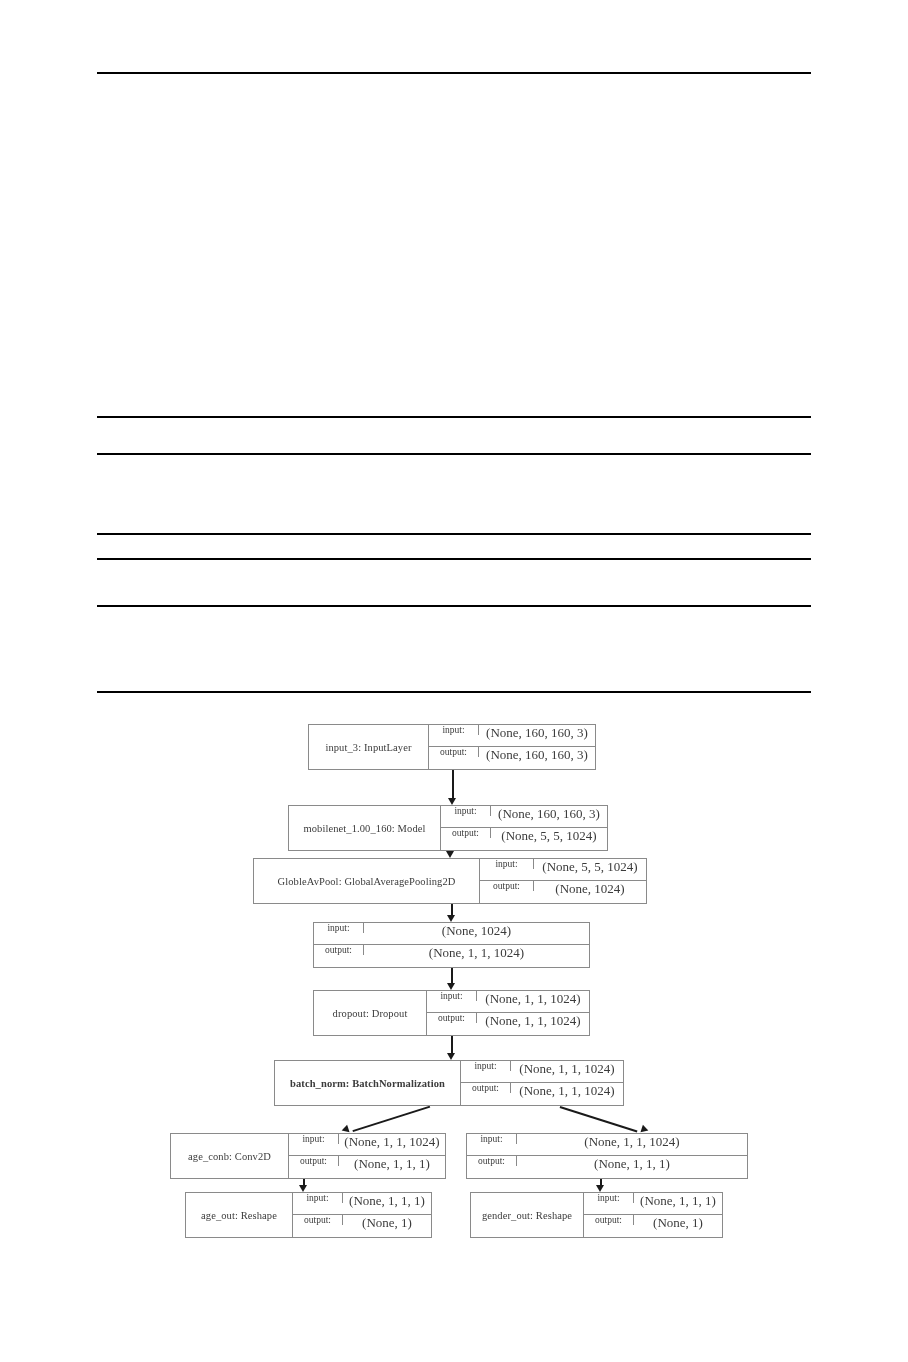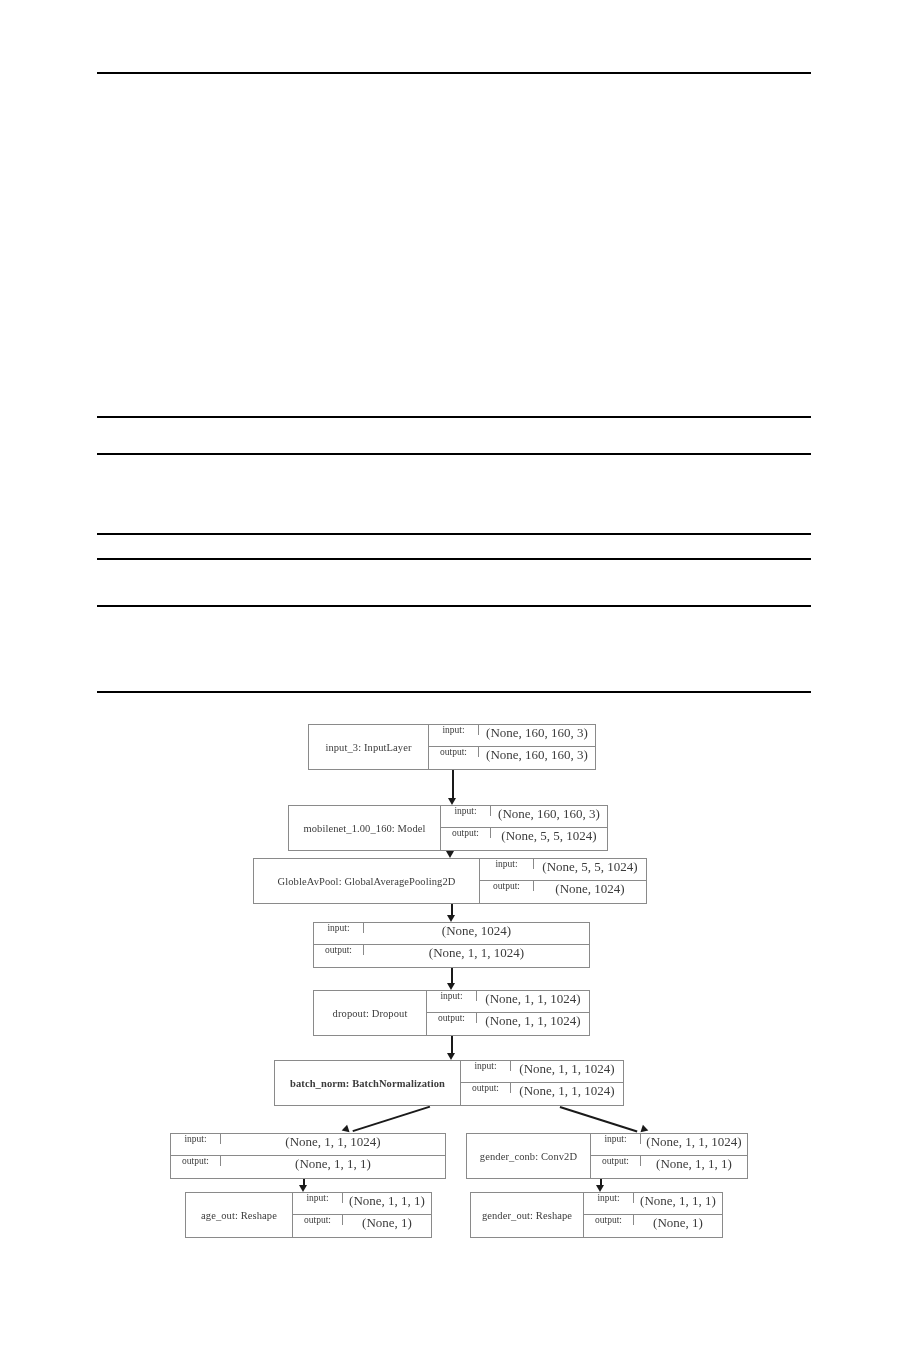--- a/index.html
+++ b/index.html
@@ -234,33 +234,33 @@
               <div class="io-key" style="width: 50px;">input:</div>
               <div class="io-val">(None, 1, 1, 1024)</div>
             </div>
             <div class="io-row">
               <div class="io-key" style="width: 50px;">output:</div>
               <div class="io-val">(None, 1, 1, 1024)</div>
             </div>
           </div>
         </div>
         <div class="node" style="left: 170px; top: 1133px; width: 276px; height: 46px;">
+          <div class="name" style="width: 118px;">age_conb: Conv2D</div>
           <div class="io">
             <div class="io-row">
               <div class="io-key" style="width: 50px;">input:</div>
               <div class="io-val">(None, 1, 1, 1024)</div>
             </div>
             <div class="io-row">
               <div class="io-key" style="width: 50px;">output:</div>
               <div class="io-val">(None, 1, 1, 1)</div>
             </div>
           </div>
         </div>
         <div class="node" style="left: 466px; top: 1133px; width: 282px; height: 46px;">
-          <div class="name" style="width: 124px;">gender_conb: Conv2D</div>
           <div class="io">
             <div class="io-row">
               <div class="io-key" style="width: 50px;">input:</div>
               <div class="io-val">(None, 1, 1, 1024)</div>
             </div>
             <div class="io-row">
               <div class="io-key" style="width: 50px;">output:</div>
               <div class="io-val">(None, 1, 1, 1)</div>
             </div>
           </div>

